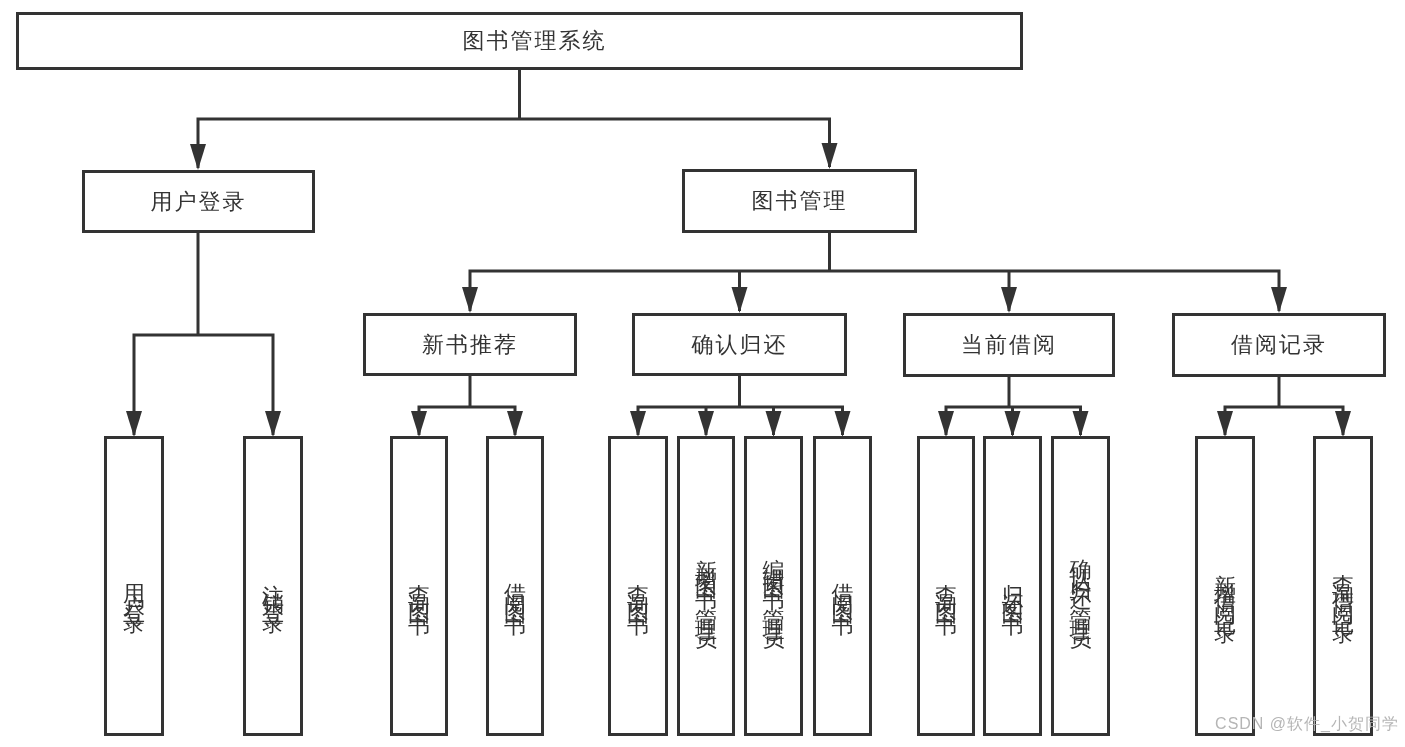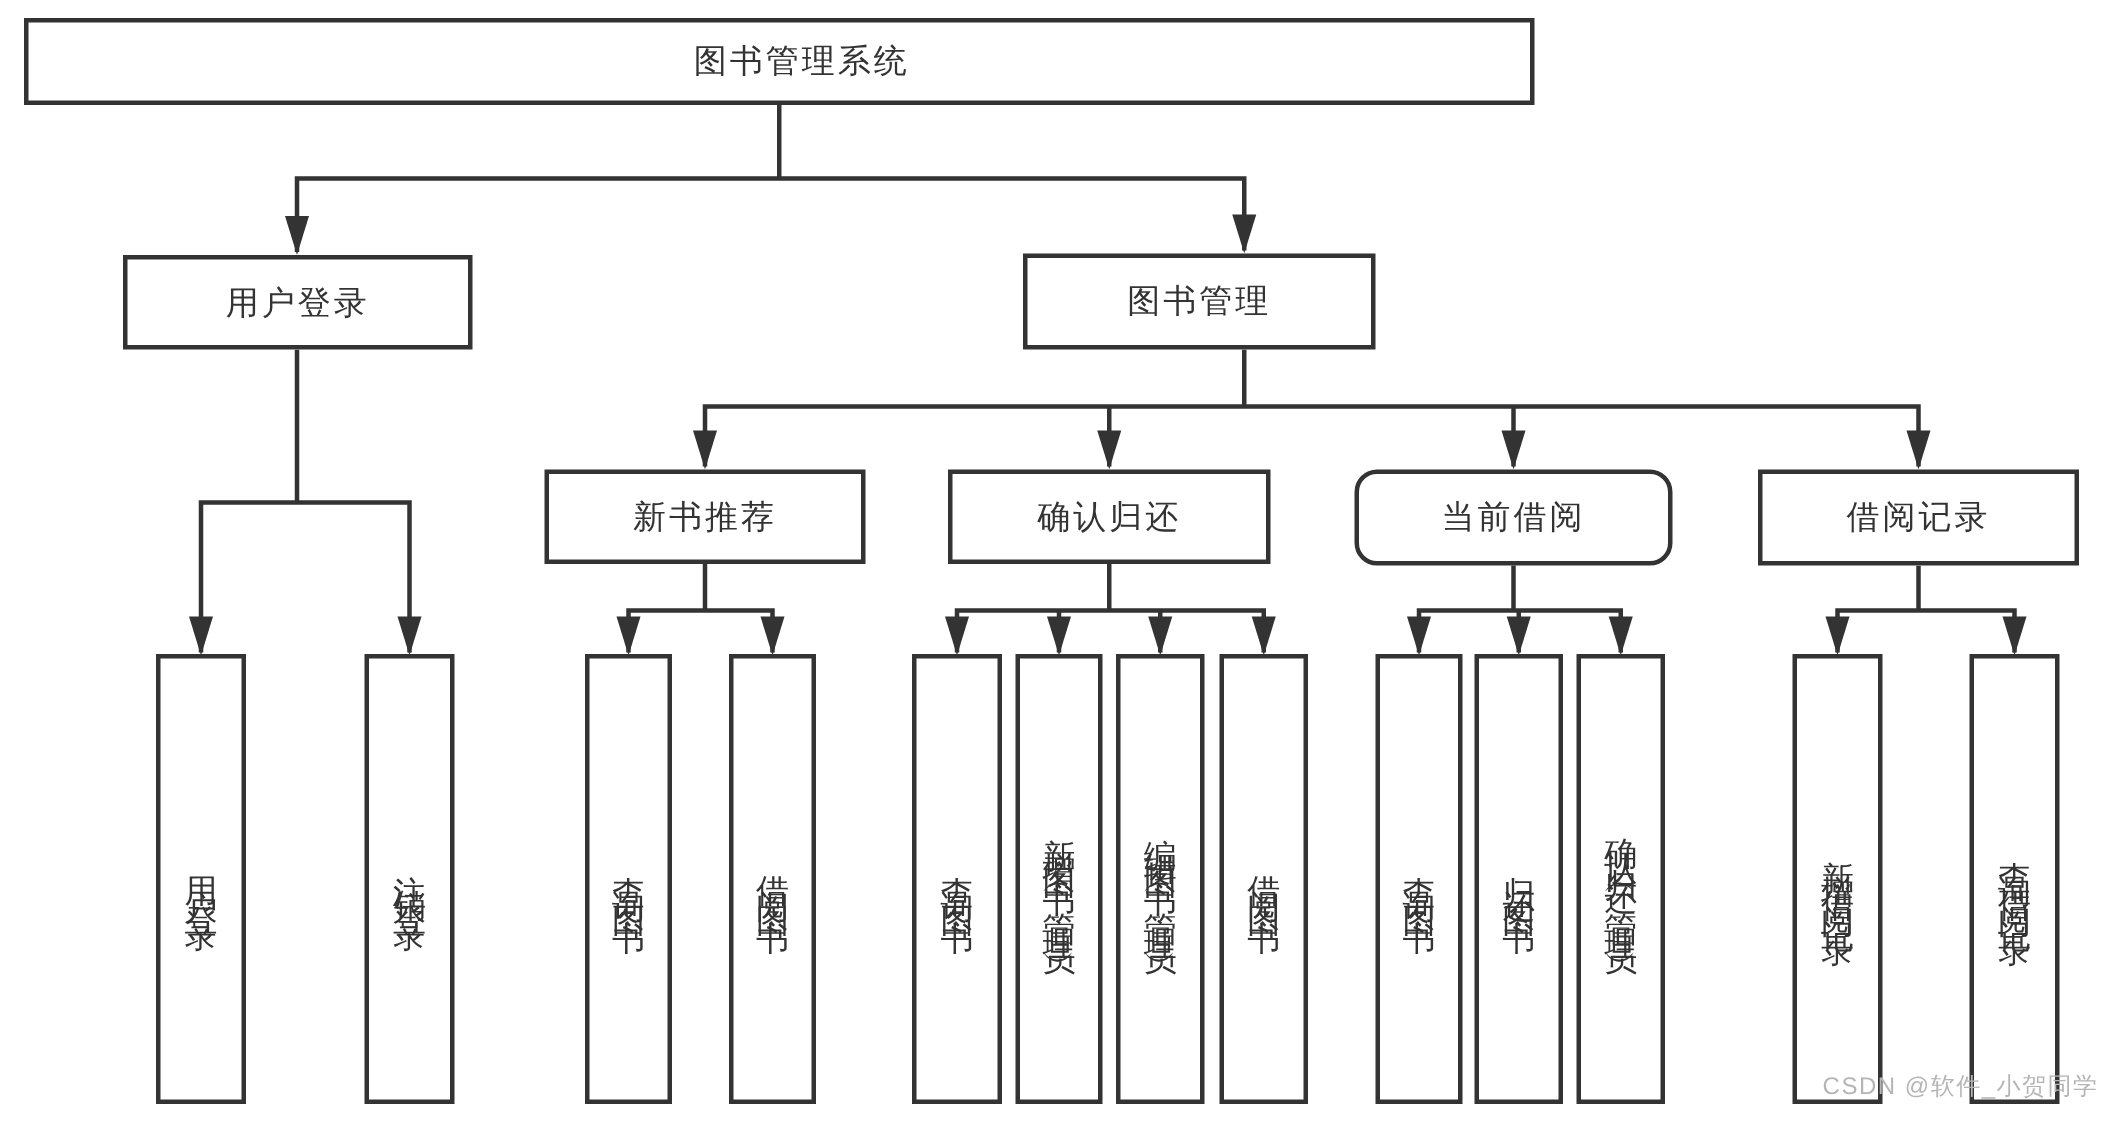--- a/index.html
+++ b/index.html
@@ -80,21 +80,21 @@
     </g>
   </svg>
 
   <div class="node" style="left:16px;top:12px;width:1007px;height:58px;padding-left:30px;">图书管理系统</div>
 
   <div class="node" style="left:82px;top:170px;width:233px;height:63px;">用户登录</div>
   <div class="node" style="left:682px;top:169px;width:235px;height:64px;">图书管理</div>
 
   <div class="node" style="left:363px;top:313px;width:214px;height:63px;">新书推荐</div>
   <div class="node" style="left:632px;top:313px;width:215px;height:63px;">确认归还</div>
-  <div class="node" style="left:903px;top:313px;width:212px;height:64px;border-radius:15px;">当前借阅</div>
+  <div class="node" style="left:903px;top:313px;width:212px;height:64px;">当前借阅</div>
   <div class="node" style="left:1172px;top:313px;width:214px;height:64px;">借阅记录</div>
 
   <div class="node leaf" style="left:104px;top:436px;width:60px;height:300px;">
       <span>用户登录</span>
     </div>
   <div class="node leaf" style="left:243px;top:436px;width:60px;height:300px;">
       <span>注销登录</span>
     </div>
 
   <div class="node leaf" style="left:390px;top:436px;width:58px;height:300px;">

